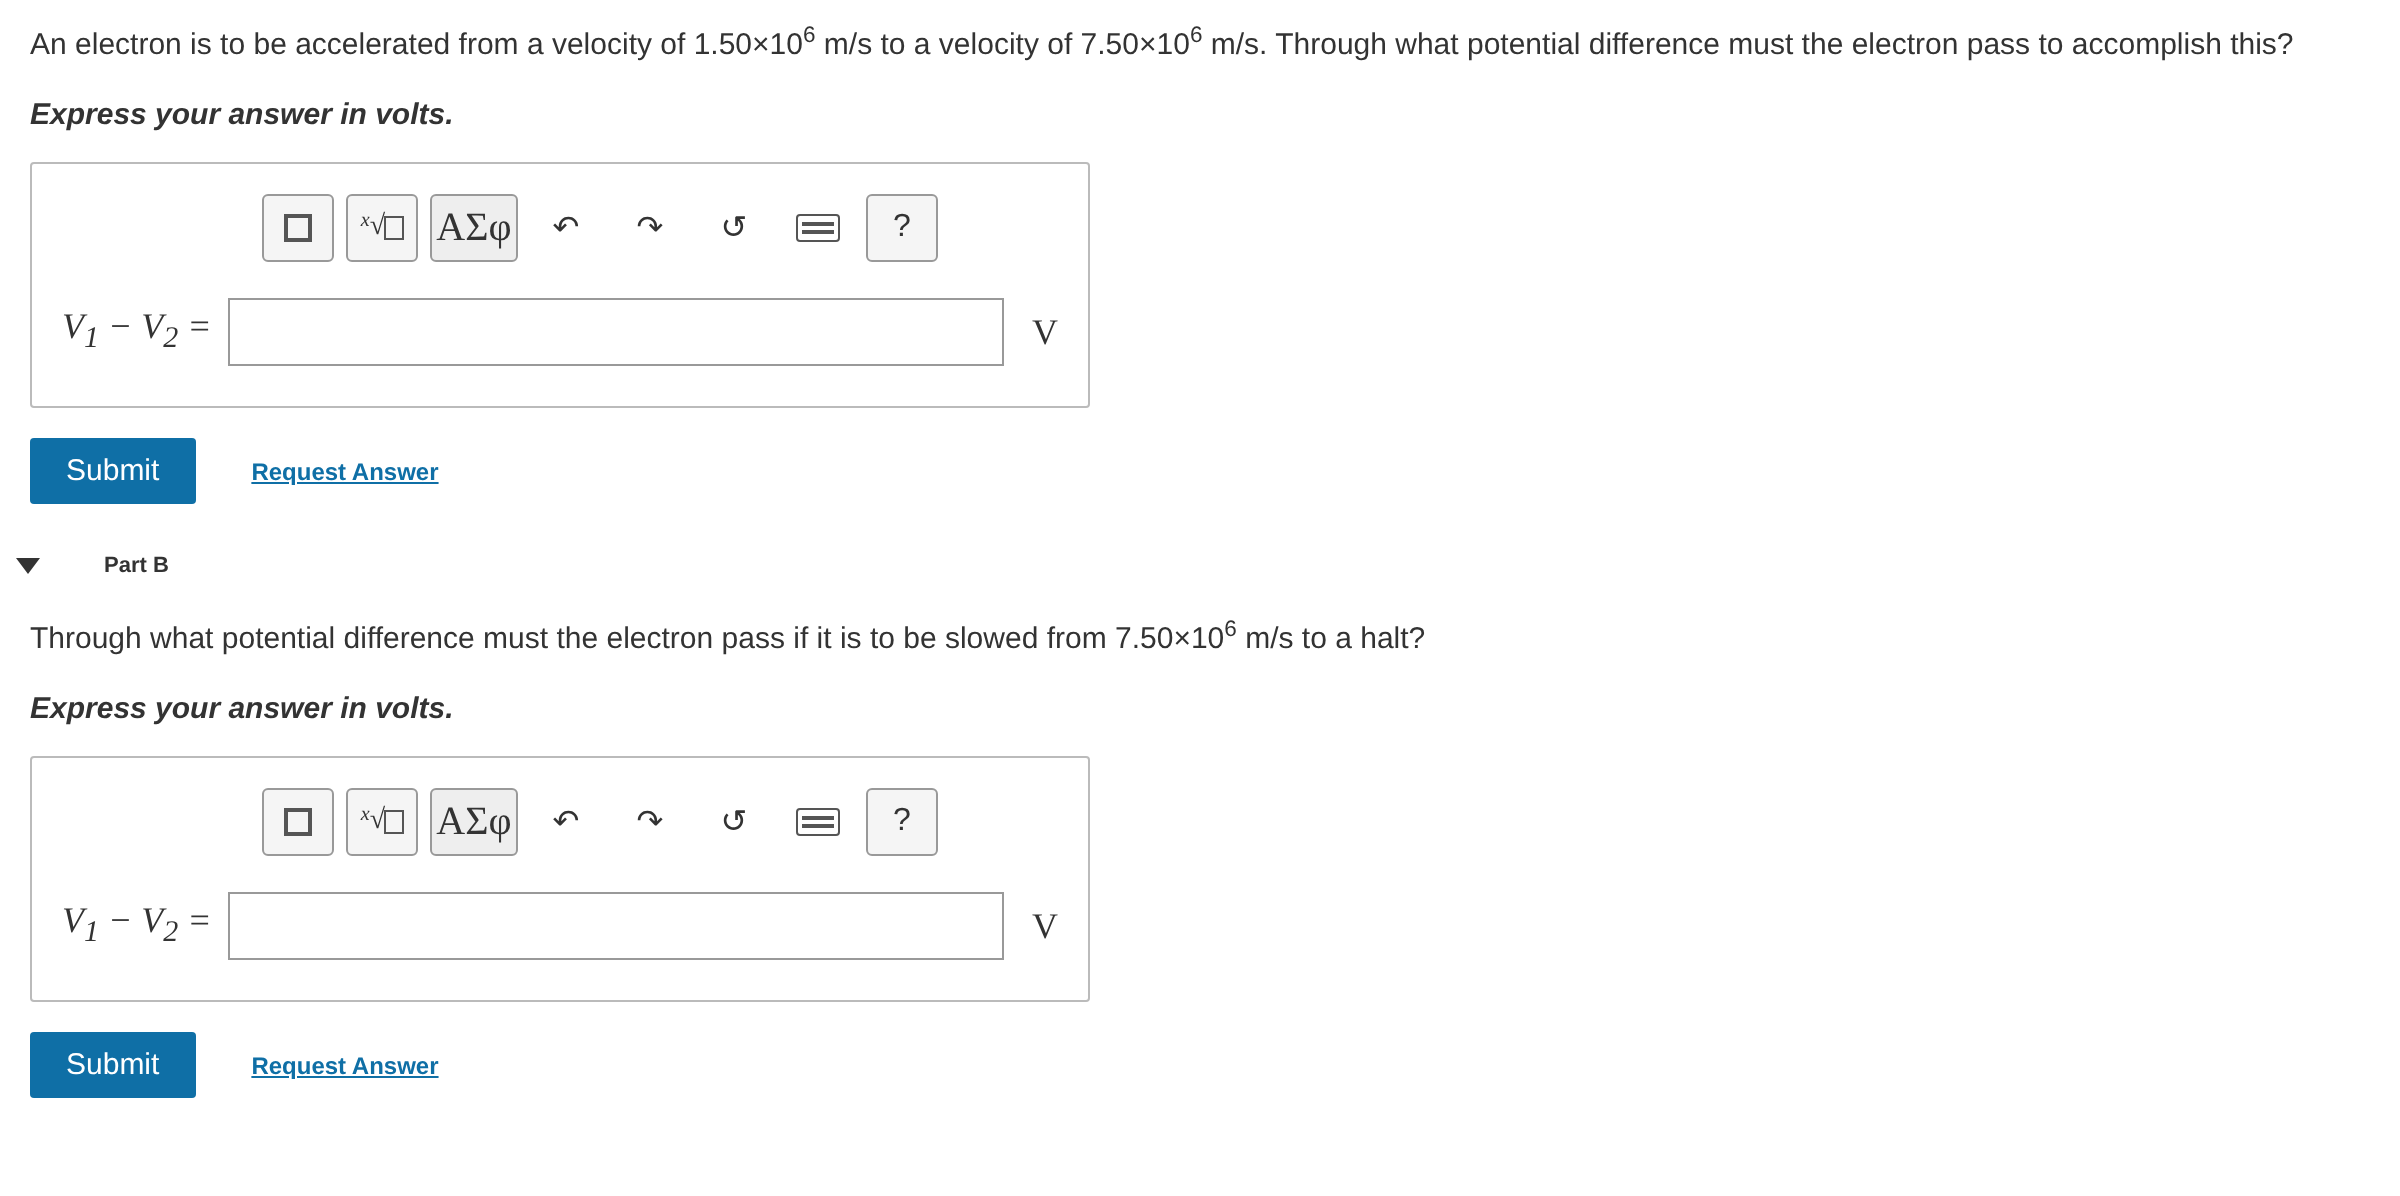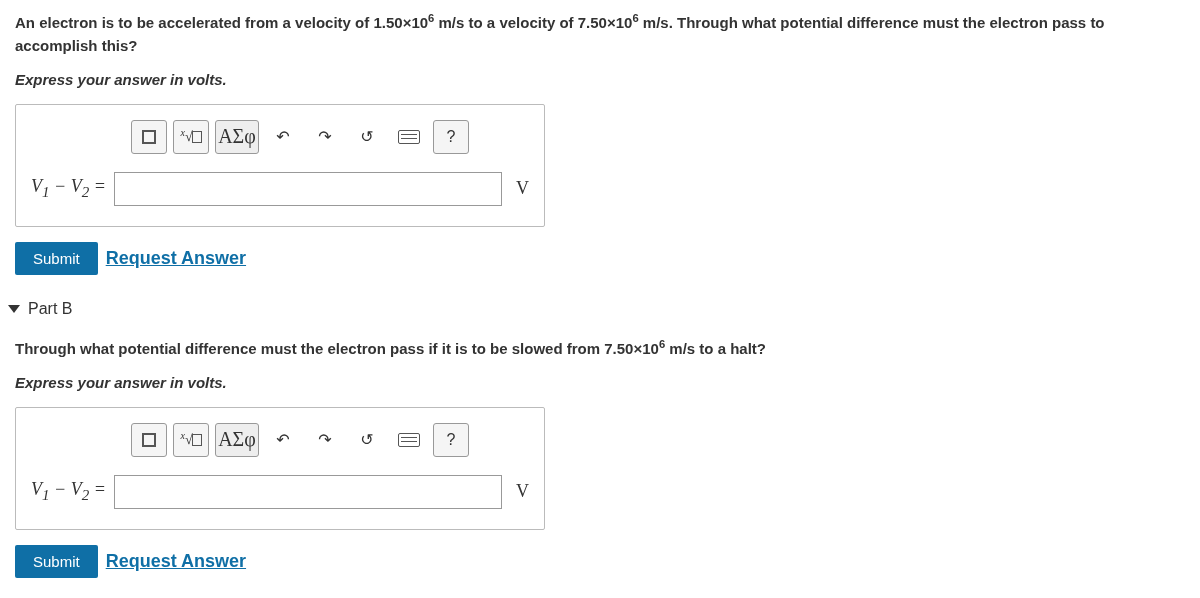--- a/index.html
+++ b/index.html
@@ -1,35 +1,35 @@
 <!DOCTYPE html>
 <html><head>
   <meta charset="utf-8">
   <style>
     * { box-sizing: border-box; margin: 0; padding: 0; }
     body { font-family: Arial, Helvetica, sans-serif; font-size: 15px; color: #333; padding: 10px 15px; background: #fff; }
-    .problem-text { margin-bottom: 12px; line-height: 1.5; font-weight: bold; }
+    .problem-text { margin-bottom: 12px; line-height: 1.5; }
     .problem-text sup { font-size: 0.75em; }
     .bold { font-weight: bold; font-style: italic; }
     .answer-box { border: 1px solid #bbb; border-radius: 2px; padding: 15px 15px 20px 15px; width: 530px; margin-bottom: 15px; }
     .toolbar { display: flex; gap: 6px; align-items: center; margin-bottom: 18px; margin-left: 100px; }
     .tool-btn { width: 36px; height: 34px; border: 1px solid #999; border-radius: 3px; background: #f5f5f5; display: flex; align-items: center; justify-content: center; cursor: pointer; font-size: 16px; }
     .tool-btn.no-border { border: none; background: transparent; }
     .tool-btn.greek { background: #eee; font-family: 'Times New Roman', serif; font-size: 20px; width: 44px; }
     .tool-icon-rect { width: 14px; height: 14px; border: 2px solid #555; display: inline-block; }
     .input-row { display: flex; align-items: center; gap: 8px; }
     .var-label { font-family: 'Times New Roman', serif; font-style: italic; font-size: 18px; white-space: nowrap; }
     .answer-input { flex: 1; height: 34px; border: 1px solid #999; padding: 4px 6px; font-size: 15px; }
     .unit { font-family: 'Times New Roman', serif; font-size: 18px; margin-left: 6px; }
-    .submit-row { display: flex; align-items: center; gap: 8px; margin-bottom: 25px; }
+    .submit-row { display: flex; align-items: center; gap: 28px; margin-bottom: 25px; }
     .submit-btn { background: #0f6fa6; color: #fff; border: none; padding: 8px 18px; font-size: 15px; cursor: pointer; border-radius: 2px; }
-    .request-link { color: #0f6fa6; text-decoration: underline; cursor: pointer; font-weight: bold; font-size: 18px; }
+    .request-link { color: #0f6fa6; text-decoration: underline; cursor: pointer; font-weight: bold; font-size: 12px; }
     .part-header { display: flex; align-items: center; gap: 10px; margin-bottom: 18px; margin-left: -5px; }
     .part-header .caret { width: 0; height: 0; border-top: 6px solid transparent; border-bottom: 6px solid transparent; border-right: 8px solid #333; transform: rotate(-90deg); }
-    .part-label { font-weight: normal; font-size: 16px; }
+    .part-label { font-weight: bold; font-size: 11px; margin-left: 24px; }
     .math-icon { font-family: 'Times New Roman', serif; font-style: italic; display: flex; align-items: center; }
     .keyboard-icon { width: 22px; height: 14px; border: 1.5px solid #555; border-radius: 2px; position: relative; }
     .keyboard-icon::before, .keyboard-icon::after { content: ''; position: absolute; background: #555; height: 1.5px; left: 2px; right: 2px; }
     .keyboard-icon::before { top: 3px; }
     .keyboard-icon::after { top: 7px; }
   </style>
 </head>
 <body>
 
 <div class="problem-text">An electron is to be accelerated from a velocity of 1.50×10<sup>6</sup> m/s to a velocity of 7.50×10<sup>6</sup> m/s. Through what potential difference must the electron pass to accomplish this?</div>

